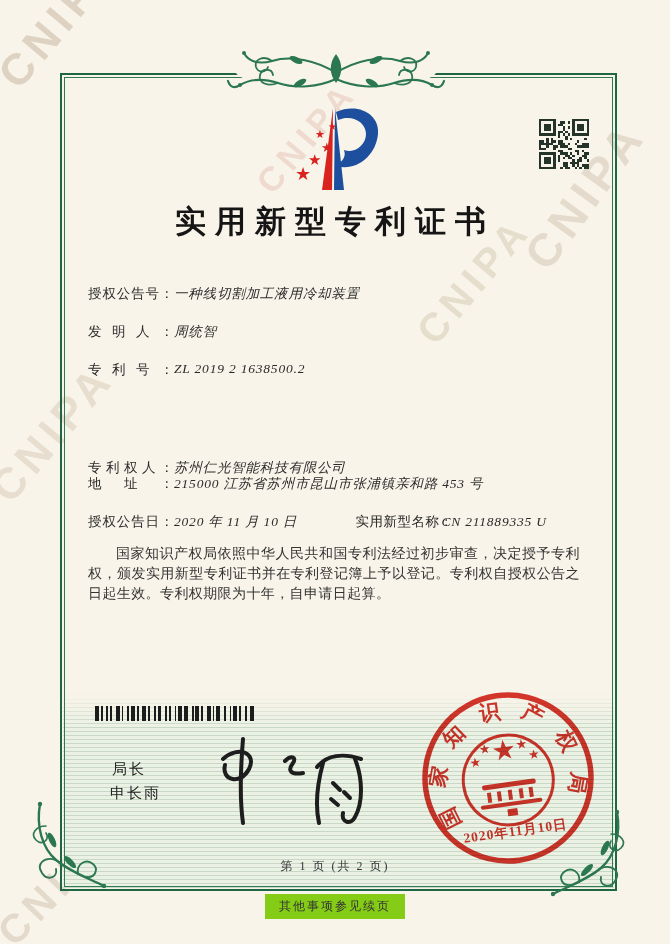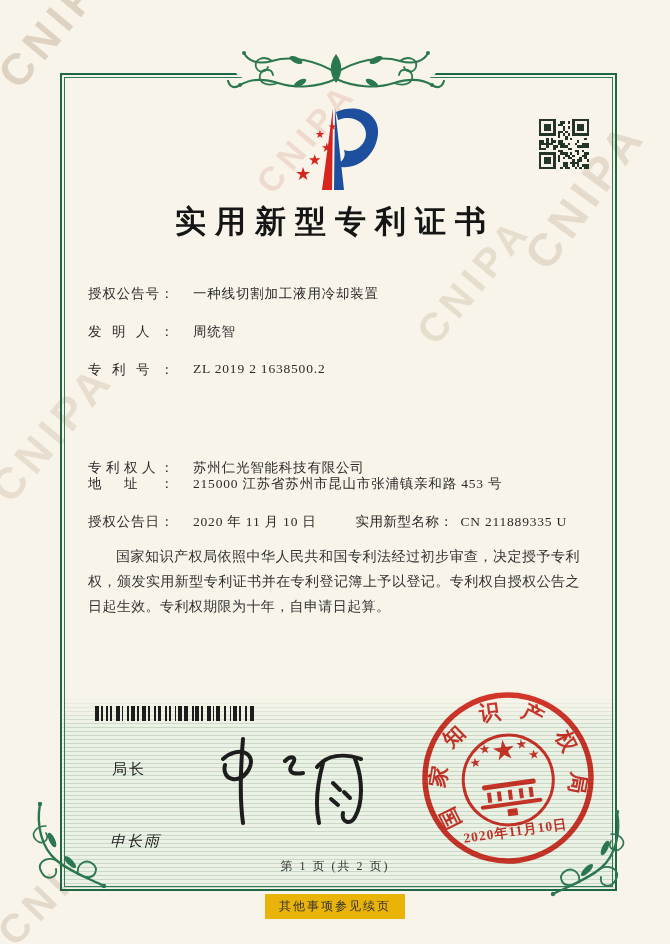--- a/index.html
+++ b/index.html
@@ -44,44 +44,44 @@
   
   .cert-no{position:absolute;left:88px;top:110px;z-index:5;font-size:14.5px;letter-spacing:3px;color:#1f1f1f;}
   .logo{position:absolute;left:286px;top:100px;width:100px;height:95px;z-index:5;}
   .qr{position:absolute;left:539px;top:119px;width:50px;height:50px;z-index:5;}
   .title{position:absolute;left:0;top:201px;width:670px;margin:0;text-align:center;z-index:5;
          font-size:31px;font-weight:bold;letter-spacing:9px;color:#151515;}
 
   
   .row{position:absolute;left:88px;width:500px;z-index:5;font-size:13.5px;color:var(--ink);white-space:nowrap;}
   .flabel{display:inline-block;width:86px;text-align:justify;text-align-last:justify;vertical-align:top;letter-spacing:.5px;}
-  .fvalue{margin-left:19px;letter-spacing:.8px;}
+  .fvalue{margin-left:0;letter-spacing:.8px;font-style:italic;}
   .pair1{display:inline-block;width:264px;}
   .r1{top:285px}.r2{top:323px}.r3{top:361px}.r4{top:399px}.r5{top:459px}.r6{top:475px}.r7{top:513px}
 
   
   .paras{position:absolute;left:88px;top:544px;width:492px;z-index:5;}
-  .paras p{margin:0;font-size:14px;line-height:25px;color:#333;text-align:justify;text-indent:2em;letter-spacing:.4px;}
+  .paras p{margin:0;font-size:14px;line-height:20px;color:#333;text-align:justify;text-indent:2em;letter-spacing:.4px;}
 
   
   .barcode{position:absolute;left:95px;top:706px;width:172px;height:15px;z-index:5;display:flex;overflow:hidden;}
   .barcode span{height:100%;flex:none;}
   .barcode span:nth-child(odd){background:#1c1c1c;}
   .signer-title{position:absolute;left:112px;top:760px;z-index:5;font-size:15px;letter-spacing:2px;color:#222;
                 font-family:"Liberation Sans","DejaVu Sans",sans-serif;}
-  .signer-name{position:absolute;left:110px;top:832px;z-index:5;font-size:15px;letter-spacing:2px;color:#222;
-                font-family:"Liberation Sans","DejaVu Sans",sans-serif;font-style:italic;}
+  .signer-name{position:absolute;left:110px;top:784px;z-index:5;font-size:15px;letter-spacing:2px;color:#222;
+                font-family:"Liberation Sans","DejaVu Sans",sans-serif;}
   .signature{position:absolute;left:205px;top:733px;width:168px;height:92px;z-index:5;}
   .seal{position:absolute;left:413px;top:686px;width:190px;height:185px;z-index:6;mix-blend-mode:multiply;opacity:.93;}
   .seal text{font-family:"Liberation Serif","DejaVu Serif",serif;font-weight:bold;fill:var(--seal-red);}
 
   .page-footer{position:absolute;left:0;top:858px;width:670px;text-align:center;z-index:5;
                font-size:12px;letter-spacing:2px;color:#333;}
   .cont-note{position:absolute;left:0;top:894px;width:670px;text-align:center;z-index:5;font-size:12px;letter-spacing:2px;color:#333;}
-  .cont-note span{background:#eab308;padding:4px 14px;display:inline-block;}
+  .cont-note span{background:#84cc16;padding:4px 14px;display:inline-block;}
 
   .g-stroke{stroke:#2b7750;fill:none;stroke-linecap:round;}
   .g-fill{fill:#2b7750;stroke:none;}
 </style>
 </head>
 <body>
 
 <div class="page">
 
   <div class="wm wm1">CNIPA</div>

